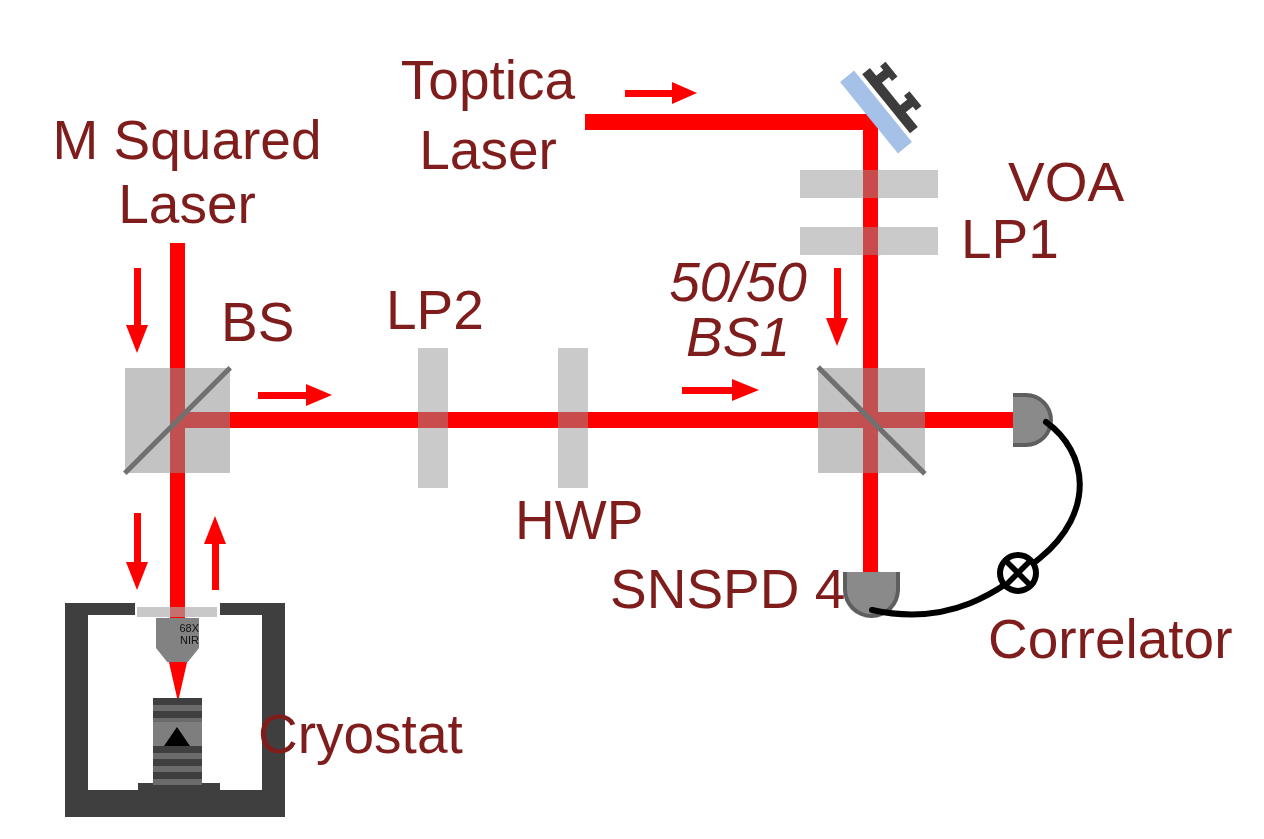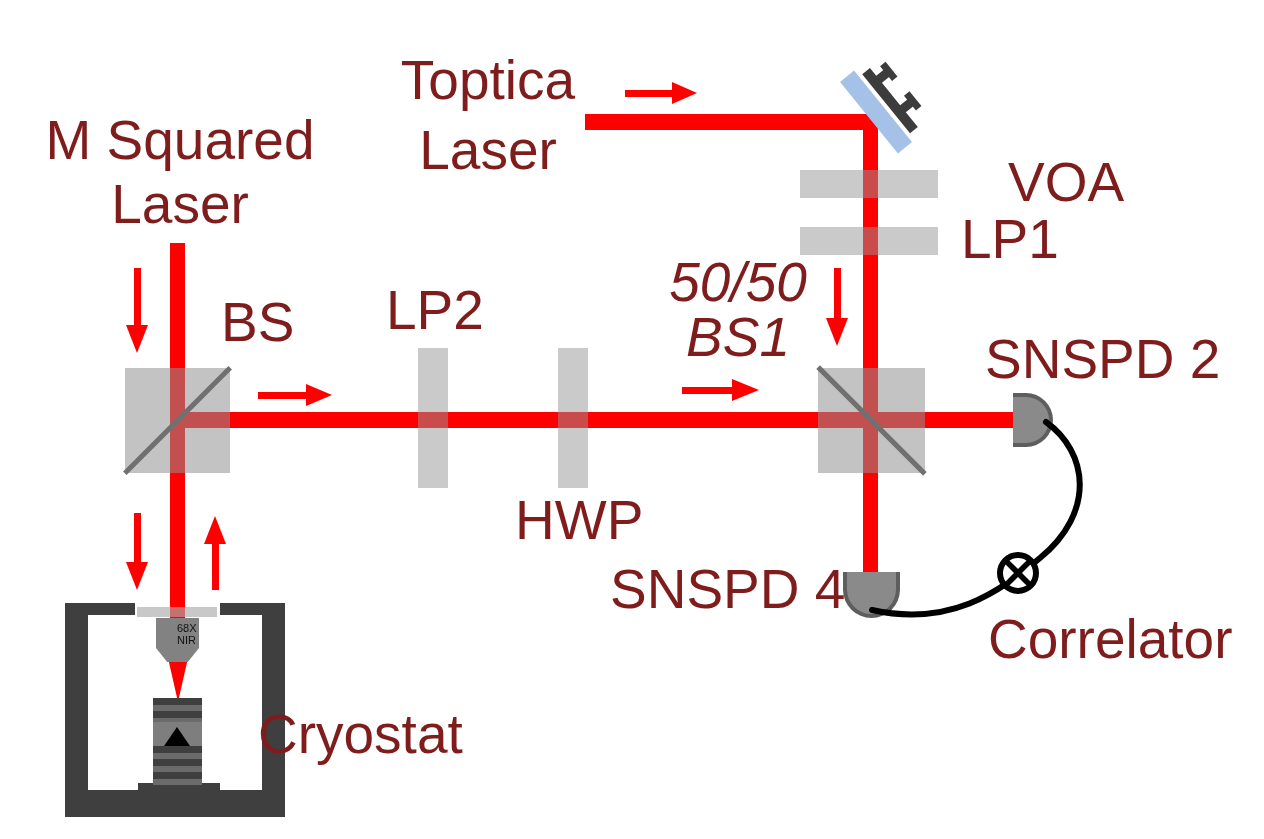--- a/index.html
+++ b/index.html
@@ -15,22 +15,22 @@
   .optic{position:absolute;background:rgba(150,150,150,0.5);z-index:2;}
   .cube{position:absolute;background:rgba(145,145,145,0.55);z-index:2;}
   .diag{position:absolute;height:5px;background:#707070;z-index:2;}
   
   .hw{position:absolute;z-index:3;}
   
   .arrow-part{position:absolute;z-index:5;}
   .shaft{background:#ff0000;}
   .tri{width:0;height:0;border-style:solid;border-color:transparent;}
   svg.overlay{position:absolute;left:0;top:0;z-index:4;pointer-events:none;}
-  .obj-label{position:absolute;width:100%;text-align:left;top:4px;
-             font-size:11px;line-height:12px;color:#111;white-space:pre-line;z-index:3;padding-left:21px;}
+  .obj-label{position:absolute;width:100%;text-align:right;top:4px;
+             font-size:11px;line-height:12px;color:#111;white-space:pre-line;z-index:3;}
 </style>
 </head>
 <body>
 
 <div id="canvas">
 
   <div class="beam" style="left:585px;top:114px;width:293px;height:16px;"></div>
   <div class="beam" style="left:863px;top:114px;width:15px;height:459px;"></div>
   <div class="beam" style="left:177px;top:412px;width:836px;height:16px;"></div>
   <div class="beam" style="left:170px;top:243px;width:15px;height:377px;"></div>
@@ -119,29 +119,28 @@
               border-left:27px solid #ff0000;"></div>
 
   <div class="arrow-part shaft" style="left:134px;top:513px;width:7px;height:50px;"></div>
   <div class="arrow-part tri" style="left:126px;top:562px;border-left-width:11px;border-right-width:11px;
               border-top:28px solid #ff0000;"></div>
 
   <div class="arrow-part tri" style="left:204px;top:513px;border-left-width:11px;border-right-width:11px;
               border-bottom:28px solid #ff0000;"></div>
   <div class="arrow-part shaft" style="left:212px;top:540px;width:7px;height:50px;"></div>
 
-  <div class="label center" style="left:20px;top:108px;width:320px;line-height:64px;">M Squared
+  <div class="label center" style="left:27px;top:108px;width:320px;line-height:64px;">M Squared
 Laser</div>
   <div class="label center" style="left:328px;top:45px;width:320px;line-height:70px;">Toptica
 Laser</div>
   <div class="label" style="left:221px;top:295px;">BS</div>
   <div class="label" style="left:386px;top:283px;">LP2</div>
   <div class="label" style="left:515px;top:493px;">HWP</div>
   <div class="label center" style="left:638px;top:255px;width:200px;line-height:55px;font-style:italic;">50/50
 BS1</div>
   <div class="label" style="left:1008px;top:155px;">VOA</div>
   <div class="label" style="left:961px;top:212px;">LP1</div>
-  <div class="label" style="left:985px;top:332px;">SNSPD 2</div>
   <div class="label" style="left:610px;top:562px;">SNSPD 4</div>
   <div class="label" style="left:258px;top:707px;">Cryostat</div>
   <div class="label" style="left:988px;top:612px;">Correlator</div>
 
 </div>
 
 </body></html>

